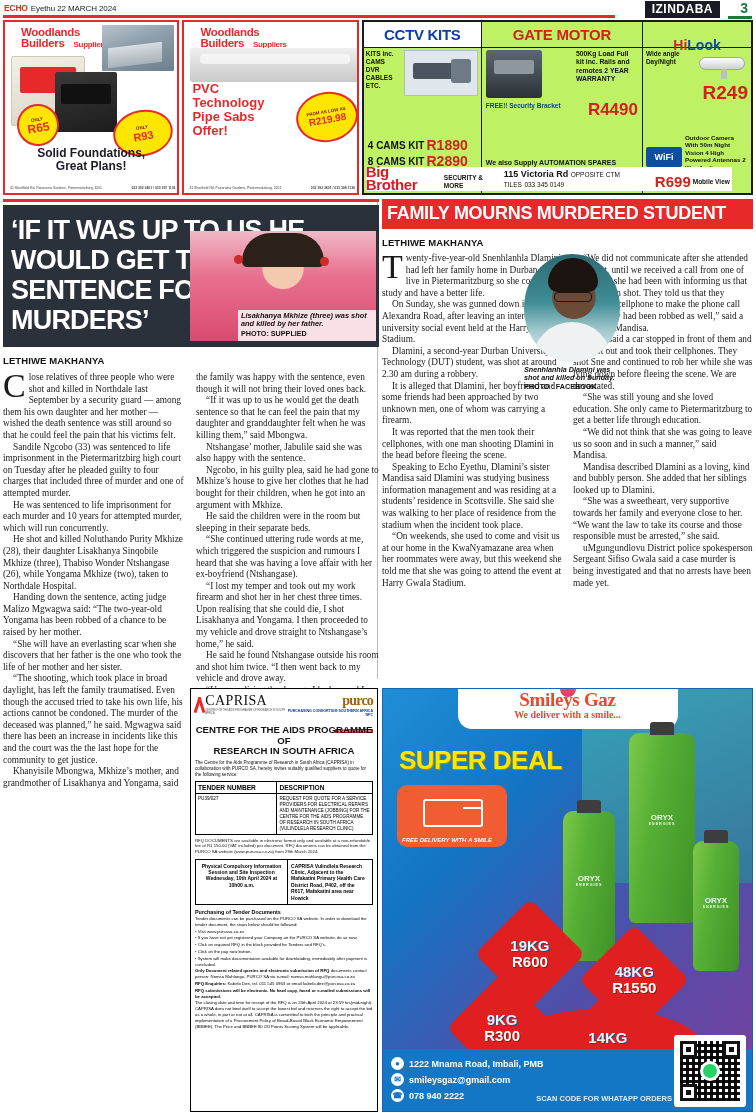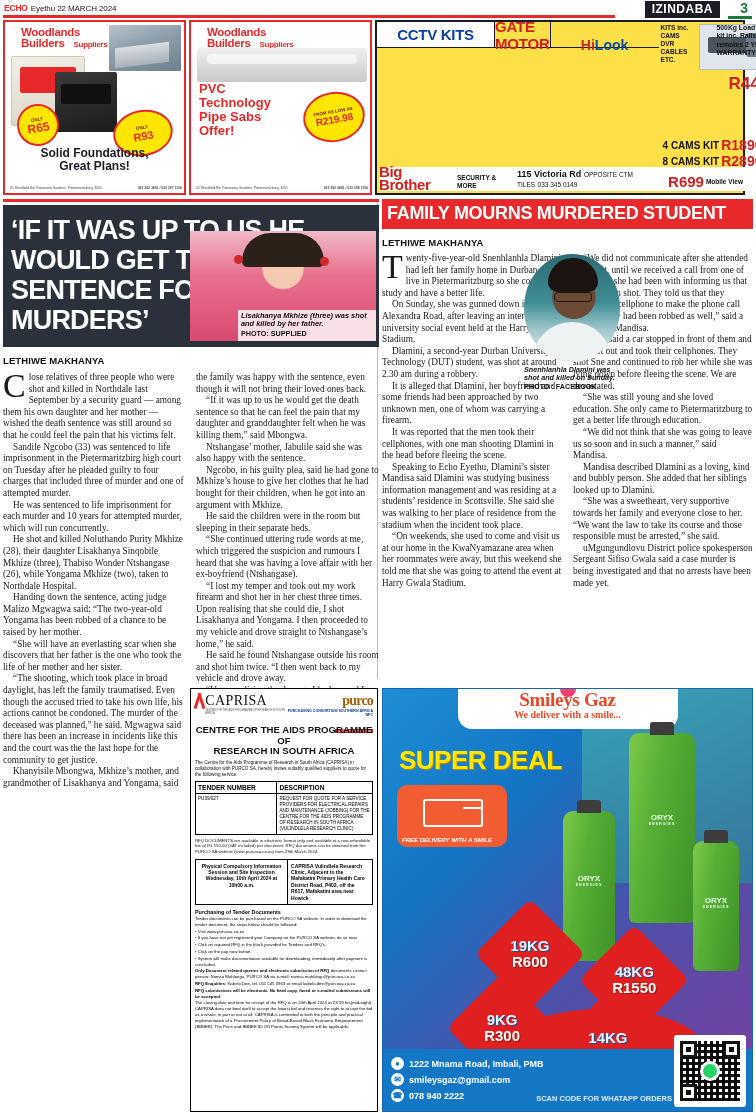--- a/index.html
+++ b/index.html
@@ -47,21 +47,21 @@
   .wl-foot { position:absolute; left:0; bottom:20px; width:100%; text-align:center; font-family:"Liberation Sans",sans-serif; font-weight:bold; font-size:12px; color:#1b1b25; line-height:13px;}
   .wl-fine { position:absolute; left:5px; bottom:3px; font-size:3.4px; color:#444; font-family:"Liberation Sans",sans-serif; line-height:4.2px; width:96%; display:flex; justify-content:space-between;}
   .wl-addr{ width:60%;}
   .wl-phone{ text-align:right; font-weight:bold;}
 
   .wl-pvc-title { font-family:"Liberation Sans", sans-serif; color:#e8292c; font-weight:bold; font-size:13px; line-height:14px; position:absolute; left:8px; top:60px; }
   .wl-pipe { position:absolute; left:6px; top:26px; width:170px; height:34px; background:linear-gradient(180deg,#efefef,#c9c9c9); border-radius:3px;}
   .wl-pipe:after{content:"";position:absolute;left:10px;top:6px;width:150px;height:10px;background:#fff;opacity:.6;border-radius:4px;}
 
   
-  .cctv-ad { width:370px; border:2px solid #1b1b25; position:relative; background:#fde047; display:flex; flex-direction:row; }
+  .cctv-ad { width:406px; border:2px solid #1b1b25; position:relative; background:#bef264; display:flex; flex-direction:column; }
   .cctv-top { display:flex; height:26px; border-bottom:1.5px solid #1b1b25;}
   .cctv-title { width:118px; background:#fff; color:#0a3ea8; font-family:"Liberation Sans",sans-serif; font-weight:bold; font-size:15px; display:flex; align-items:center; justify-content:center; letter-spacing:-0.3px; border-right:1.5px solid #1b1b25;}
   .gate-title { flex:1; display:flex; align-items:center; justify-content:center; color:#d32020; font-family:"Liberation Sans",sans-serif; font-weight:bold; font-size:15px; border-right:1.5px solid #1b1b25; letter-spacing:-0.2px;}
   .hik-title { width:108px; display:flex; align-items:center; justify-content:center; color:#cc2a2a; font-family:"Liberation Sans",sans-serif; font-weight:bold; font-size:14px;margin-top:20px;}
   .hik-title .blue { color:#0b4ea2; }
   .cctv-body { display:flex; flex:1; }
   .cctv-col { width:118px; border-right:1.5px solid #1b1b25; position:relative; padding:2px; }
   .cctv-list { font-family:"Liberation Sans",sans-serif; font-size:6.5px; font-weight:bold; color:#111; line-height:8px; width:34px;}
   .cam-img { position:absolute; right:3px; top:2px; width:74px; height:46px; background:#dfe6ec; border:1px solid #bbb; }
   .cam-img:before{content:"";position:absolute;left:8px;top:12px;width:40px;height:16px;background:#4a5560;border-radius:2px;}
@@ -137,21 +137,21 @@
      overflow:hidden;}
   .ph-oval .hair2 { position:absolute; left:24px; top:4px; width:50px; height:34px; background:#1c1410; border-radius:26px 26px 10px 10px;}
   .ph-oval .glass { position:absolute; left:30px; top:38px; width:38px; height:10px; border:1.6px solid #191919; border-radius:4px;}
   .ph-oval .shirt { position:absolute; left:8px; bottom:0; width:80px; height:40px; background:#eef2f3; border-radius:40px 40px 0 0;}
   .ph-right-cap { position:absolute; left:0; top:112px; width:96px; font-family:"Liberation Sans", sans-serif; font-style:italic; font-weight:bold; font-size:7.2px; line-height:8.4px; color:#111;}
   .ph-right-cap .credit{ font-style:normal; }
 
   
   .caprisa { position:absolute; left:190px; top:688px; width:188px; height:424px; border:1px solid #000; background:#fff; padding:4px; }
   .cap-logos { display:flex; justify-content:space-between; align-items:flex-start; height:30px; }
-  .cap-logo-l { display:flex; align-items:flex-start; gap:2px; }
+  .cap-logo-l { display:flex; align-items:flex-end; gap:2px; }
   .cap-ribbon { width:9px; height:18px; position:relative; }
   .cap-ribbon:before, .cap-ribbon:after{ content:""; position:absolute; width:3px; height:16px; background:#e8292c; top:0; }
   .cap-ribbon:before{ left:1px; transform:rotate(18deg);} .cap-ribbon:after{ left:5px; transform:rotate(-18deg);}
   .cap-name { font-family:"Liberation Serif", serif; font-size:14px; letter-spacing:0.4px; color:#111; }
   .cap-tag { font-size:2.6px; color:#555; font-family:"Liberation Sans", sans-serif; }
   .purco { text-align:right; }
   .purco-word { font-family:Liberation Serif, serif; font-weight:bold; font-size:14px; color:#a16207; letter-spacing:-0.8px; }
   .purco-sub { font-family:"Liberation Sans", sans-serif; font-weight:bold; font-size:3.6px; color:#0b3b8c; line-height:4.4px;}
   .purco-red { background:#c21f24; color:#fff; font-size:3px; padding:0 2px; display:inline-block;}
   .cap-title { text-align:center; font-family:"Liberation Sans", sans-serif; font-weight:bold; font-size:9.6px; line-height:10.6px; color:#111; margin-top:2px;}

